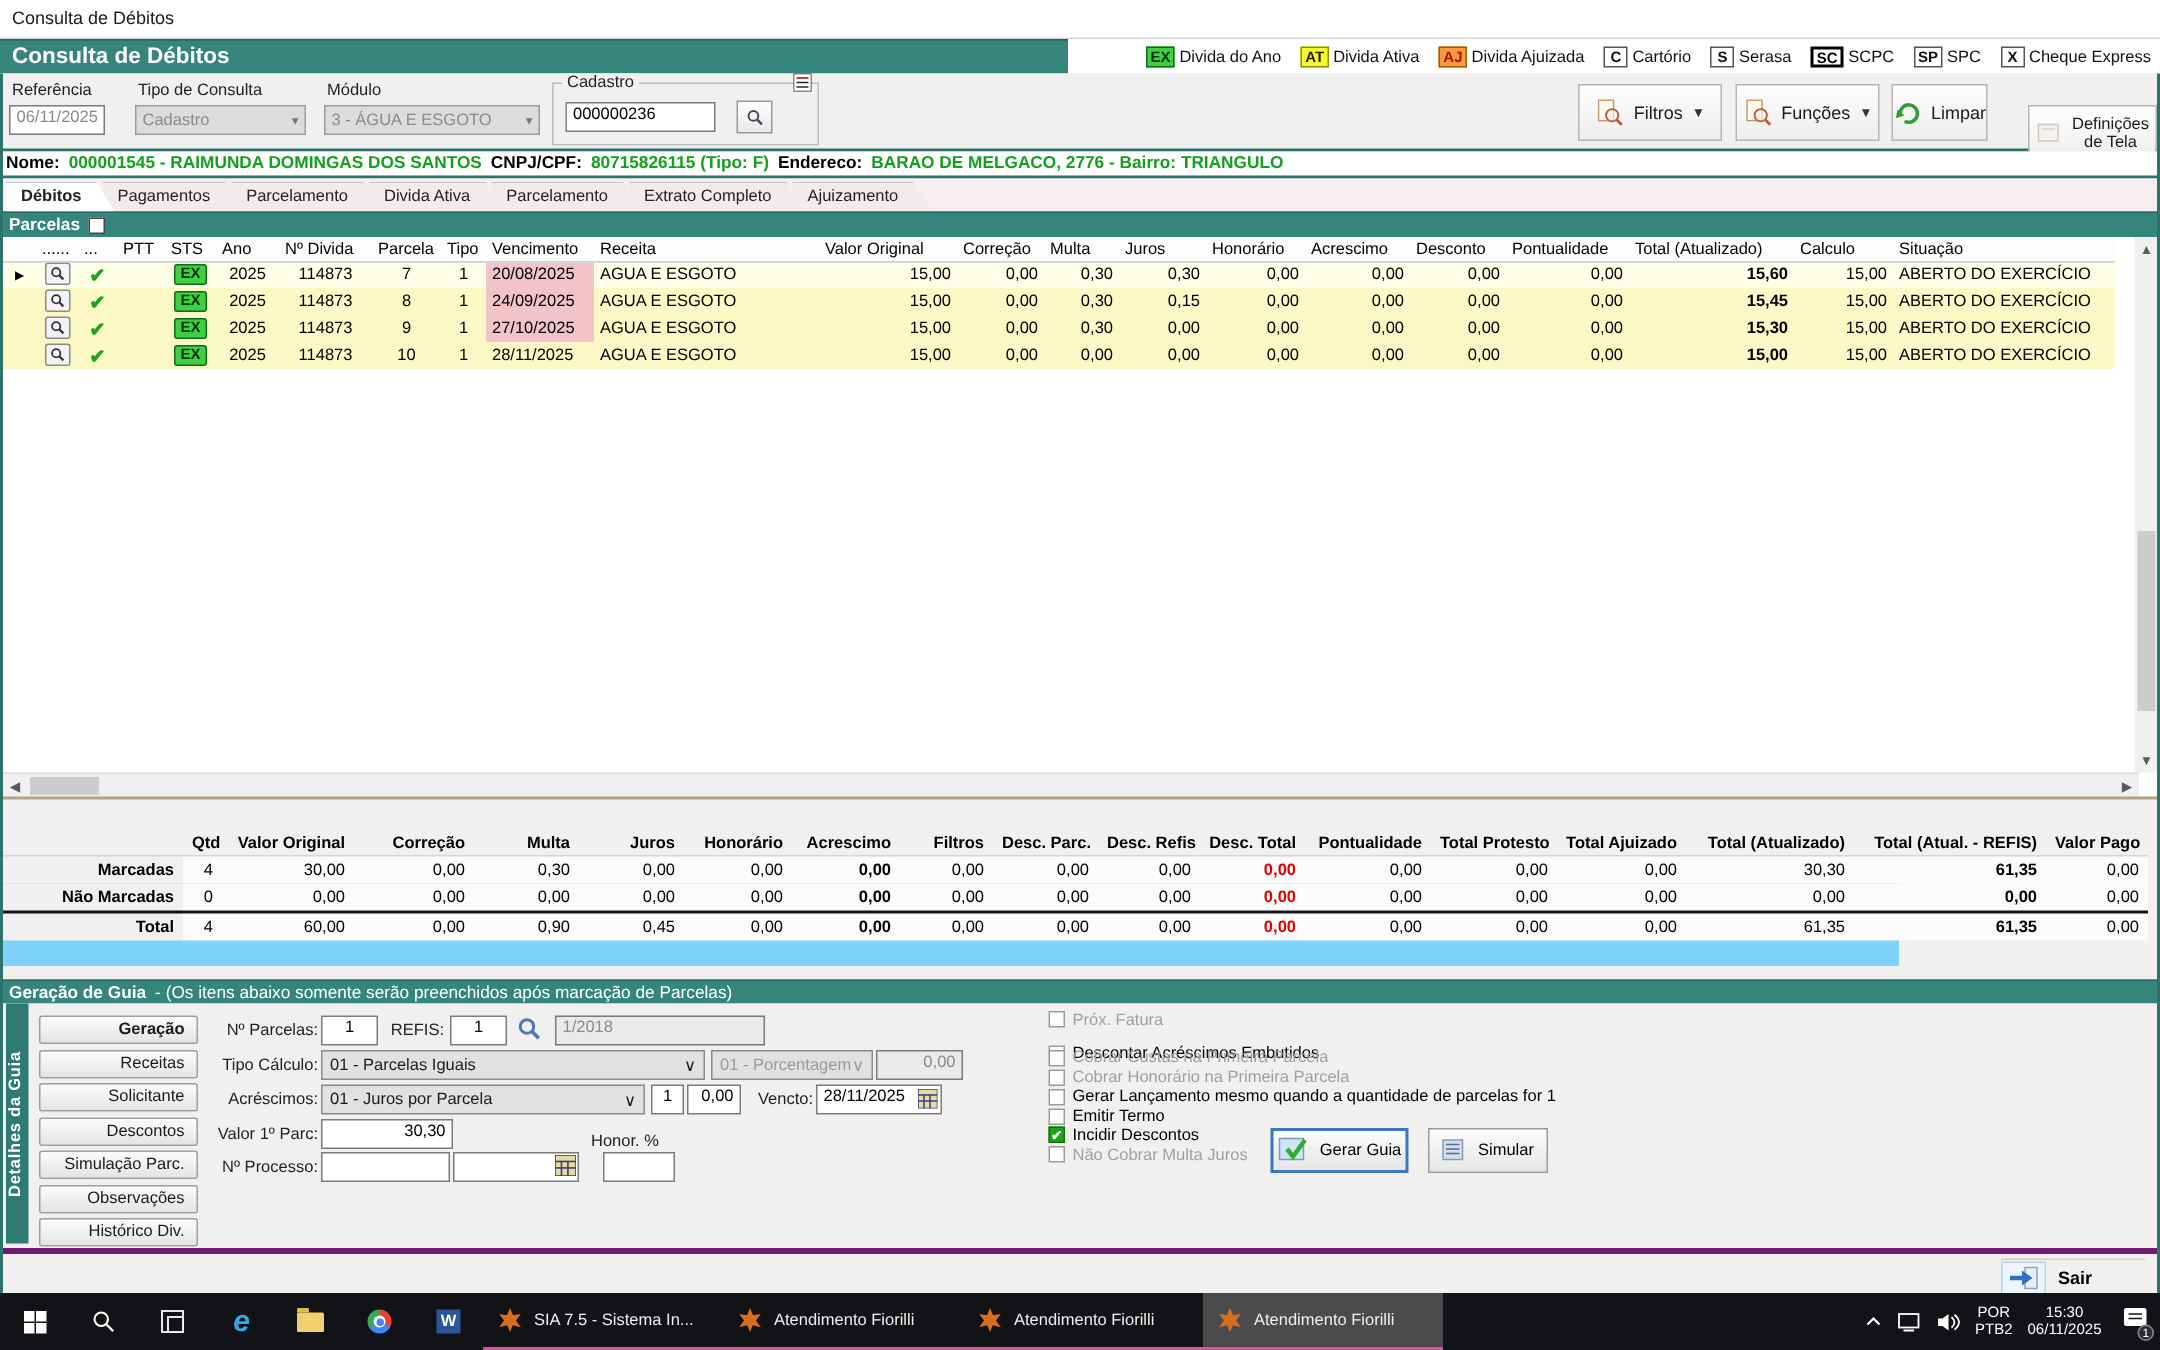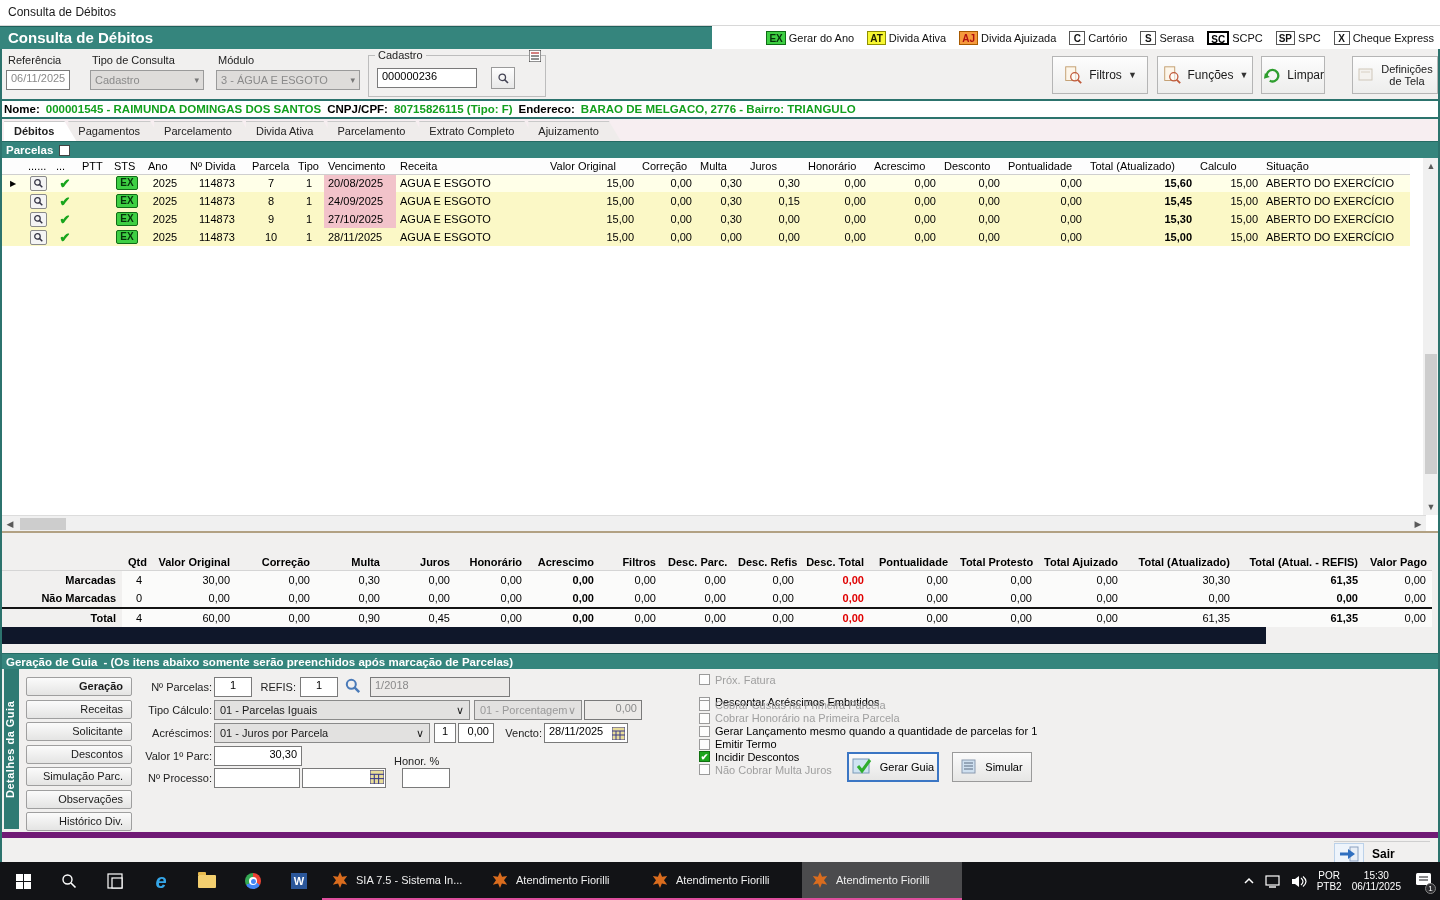--- a/index.html
+++ b/index.html
@@ -65,48 +65,48 @@
   .okchk { color:#18a51c; font-size:13px; font-weight:bold; }
   .rowind { color:#000; font-size:8px; }
 
   
   .sb { position:absolute; background:#f0f0f0; }
   .sb .thumb { position:absolute; background:#cdcdcd; }
   .sb .ar { position:absolute; color:#5a5a5a; font-size:9px; line-height:16px; width:16px; text-align:center; }
 
   
   #totbar { left:0; top:538px; width:1440px; height:16px; }
-  #totwrap { left:0; top:554px; width:1266px; height:90px; background:#0f172a; }
+  #totwrap { left:0; top:554px; width:1266px; height:90px; background:#7dd3fc; }
   #tot { border-collapse:collapse; table-layout:fixed; width:1432px; font-size:11px; }
   #tot th { font-weight:bold; text-align:right; padding:1px 6px; height:16px; background:#f1f0ef; white-space:nowrap; overflow:hidden; border-bottom:1px solid #d5d5d5; }
   #tot td { text-align:right; padding:1px 6px; height:19px; background:#fbfbfa; white-space:nowrap; }
   #tot td.tlabel { font-weight:bold; background:#f1f0ef; }
   #tot tr.trow-total td { border-top:2px solid #141414; }
   #tot td.red { color:#e00000; font-weight:bold; }
   #tot td.b { font-weight:bold; }
 
   
   #gerbar { left:0; top:653px; width:1440px; height:16px; }
-  #gerbar .sub { font-weight:bold; }
+  #gerbar .sub { font-weight:normal; }
   #gerbody { left:0; top:669px; width:1440px; height:163px; background:#f1f0ef; border-left:2px solid #2c736d; }
   #sidetab { position:absolute; left:2px; top:0; width:15px; height:160px; background:#2f7a73; color:#fff; font-weight:bold; font-size:11px; writing-mode:vertical-rl; transform:rotate(180deg); text-align:center; letter-spacing:0.5px; }
   .navbtn { position:absolute; left:24px; width:106px; height:19px; border:1px solid #9f9f9f; border-radius:2px; background:linear-gradient(#fbfbfb,#e4e4e3); font-size:11px; text-align:right; padding-right:8px; line-height:17px; color:#1a1a1a; }
   .navbtn.sel { font-weight:bold; }
   .glabel { position:absolute; font-size:11px; color:#222; text-align:right; }
   .gcombo { position:absolute; border:1px solid #8a8a8a; background:#e2e1e0; color:#1a1a1a; font-size:11px; height:20px; display:flex; align-items:center; justify-content:space-between; padding:0 5px; }
   .gcombo.dis { color:#9a9a9a; }
   .cbrow { position:absolute; left:697px; display:flex; align-items:center; gap:5px; font-size:11px; height:13px; }
   .cb { width:11px; height:11px; border:1px solid #9a9a9a; background:#fdfdfd; display:inline-flex; align-items:center; justify-content:center; }
   .cb.on { background:#1ca51c; border-color:#107010; color:#fff; font-size:9px; font-weight:bold; }
   .cblbl.dis { color:#9f9f9f; }
   .actbtn { position:absolute; height:30px; border:1px solid #9a9a9a; background:linear-gradient(#fbfbfb,#e6e6e5); display:flex; align-items:center; justify-content:center; gap:6px; font-size:11px; }
   .actbtn.focus { border:2px solid #3b76c4; }
 
   
-  #bottombar { left:0; top:832px; width:1440px; height:30px; background:#f1f0ef; border-top:6px solid #701a75; }
+  #bottombar { left:0; top:832px; width:1440px; height:30px; background:#f1f0ef; border-top:4px solid #701a75; }
   #sairbtn { position:absolute; right:10px; top:3px; width:96px; height:24px; display:flex; align-items:center; gap:8px; border-top:1px solid #cfcfcf; }
   #sairbtn .ic { width:30px; height:22px; border:1px solid #bcd2ea; background:#eef4fb; display:flex; align-items:center; justify-content:center; }
   #sairbtn .lb { font-weight:bold; font-size:12px; }
 
   
   #taskbar { left:0; top:862px; width:1440px; height:38px; background:#121316; display:flex; align-items:stretch; }
   .tbico { width:46px; display:flex; align-items:center; justify-content:center; }
   .tapp { width:160px; display:flex; align-items:center; gap:8px; padding-left:10px; border-bottom:2px solid #de4f9d; color:#eee; font-size:11px; white-space:nowrap; overflow:hidden; }
   .tapp.active { background:#4b4b4d; }
   .fioico { width:16px; height:16px; background:#d96c1e; clip-path:polygon(50% 0,63% 30%,95% 25%,75% 52%,95% 80%,62% 72%,50% 100%,38% 72%,5% 80%,25% 52%,5% 25%,37% 30%); flex:none; }
@@ -135,21 +135,21 @@
     <span class="t">Consulta de Débitos</span>
   </div>
 
   <div id="pagehead" class="abs">
     <div class="teal">
       <span>Consulta de Débitos</span>
     </div>
     <div id="legend">
         <span class="lg-item">
           <span class="lg-badge" style="background: rgb(62, 207, 67); border: 1px solid rgb(15, 107, 22); color: rgb(5, 50, 10);">EX</span>
-          <span class="lg-label">Gerar do Ano</span>
+          <span class="lg-label">Divida do Ano</span>
         </span>
         <span class="lg-item">
           <span class="lg-badge" style="background: rgb(247, 247, 49); border: 1px solid rgb(143, 143, 0); color: rgb(34, 34, 0);">AT</span>
           <span class="lg-label">Divida Ativa</span>
         </span>
         <span class="lg-item">
           <span class="lg-badge" style="background: rgb(245, 154, 61); border: 1px solid rgb(168, 90, 0); color: rgb(176, 16, 16);">AJ</span>
           <span class="lg-label">Divida Ajuizada</span>
         </span>
         <span class="lg-item">
@@ -226,21 +226,21 @@
       <span>Funções</span>
         <span class="dd">▼</span>
     </div>
     <div class="toolbtn" style="left:1261px;top:7px;width:64px">
       <svg width="20" height="20" viewBox="0 0 20 20">
           <path d="M5 12 a6 6 0 1 1 3 4" fill="none" stroke="#2f9e2f" stroke-width="2.4"></path>
           <polygon points="3,8 8,12 2,14" fill="#2f9e2f"></polygon>
         </svg>
       <span>Limpar</span>
     </div>
-    <div class="toolbtn" style="left:1352px;top:7px;width:86px">
+    <div class="toolbtn" style="left:1352px;top:21px;width:86px">
       <svg width="18" height="18" viewBox="0 0 18 18">
           <rect x="2" y="3" width="13" height="11" fill="#f4f2ef" stroke="#cfc7ba"></rect>
           <line x1="4" y1="6" x2="13" y2="6" stroke="#d8d0c4"></line>
         </svg>
       <span class="two"><span>Definições</span><br><span>de Tela</span></span>
     </div>
   </div>
 
   <div id="personbar" class="abs">
     <b>Nome:</b>

